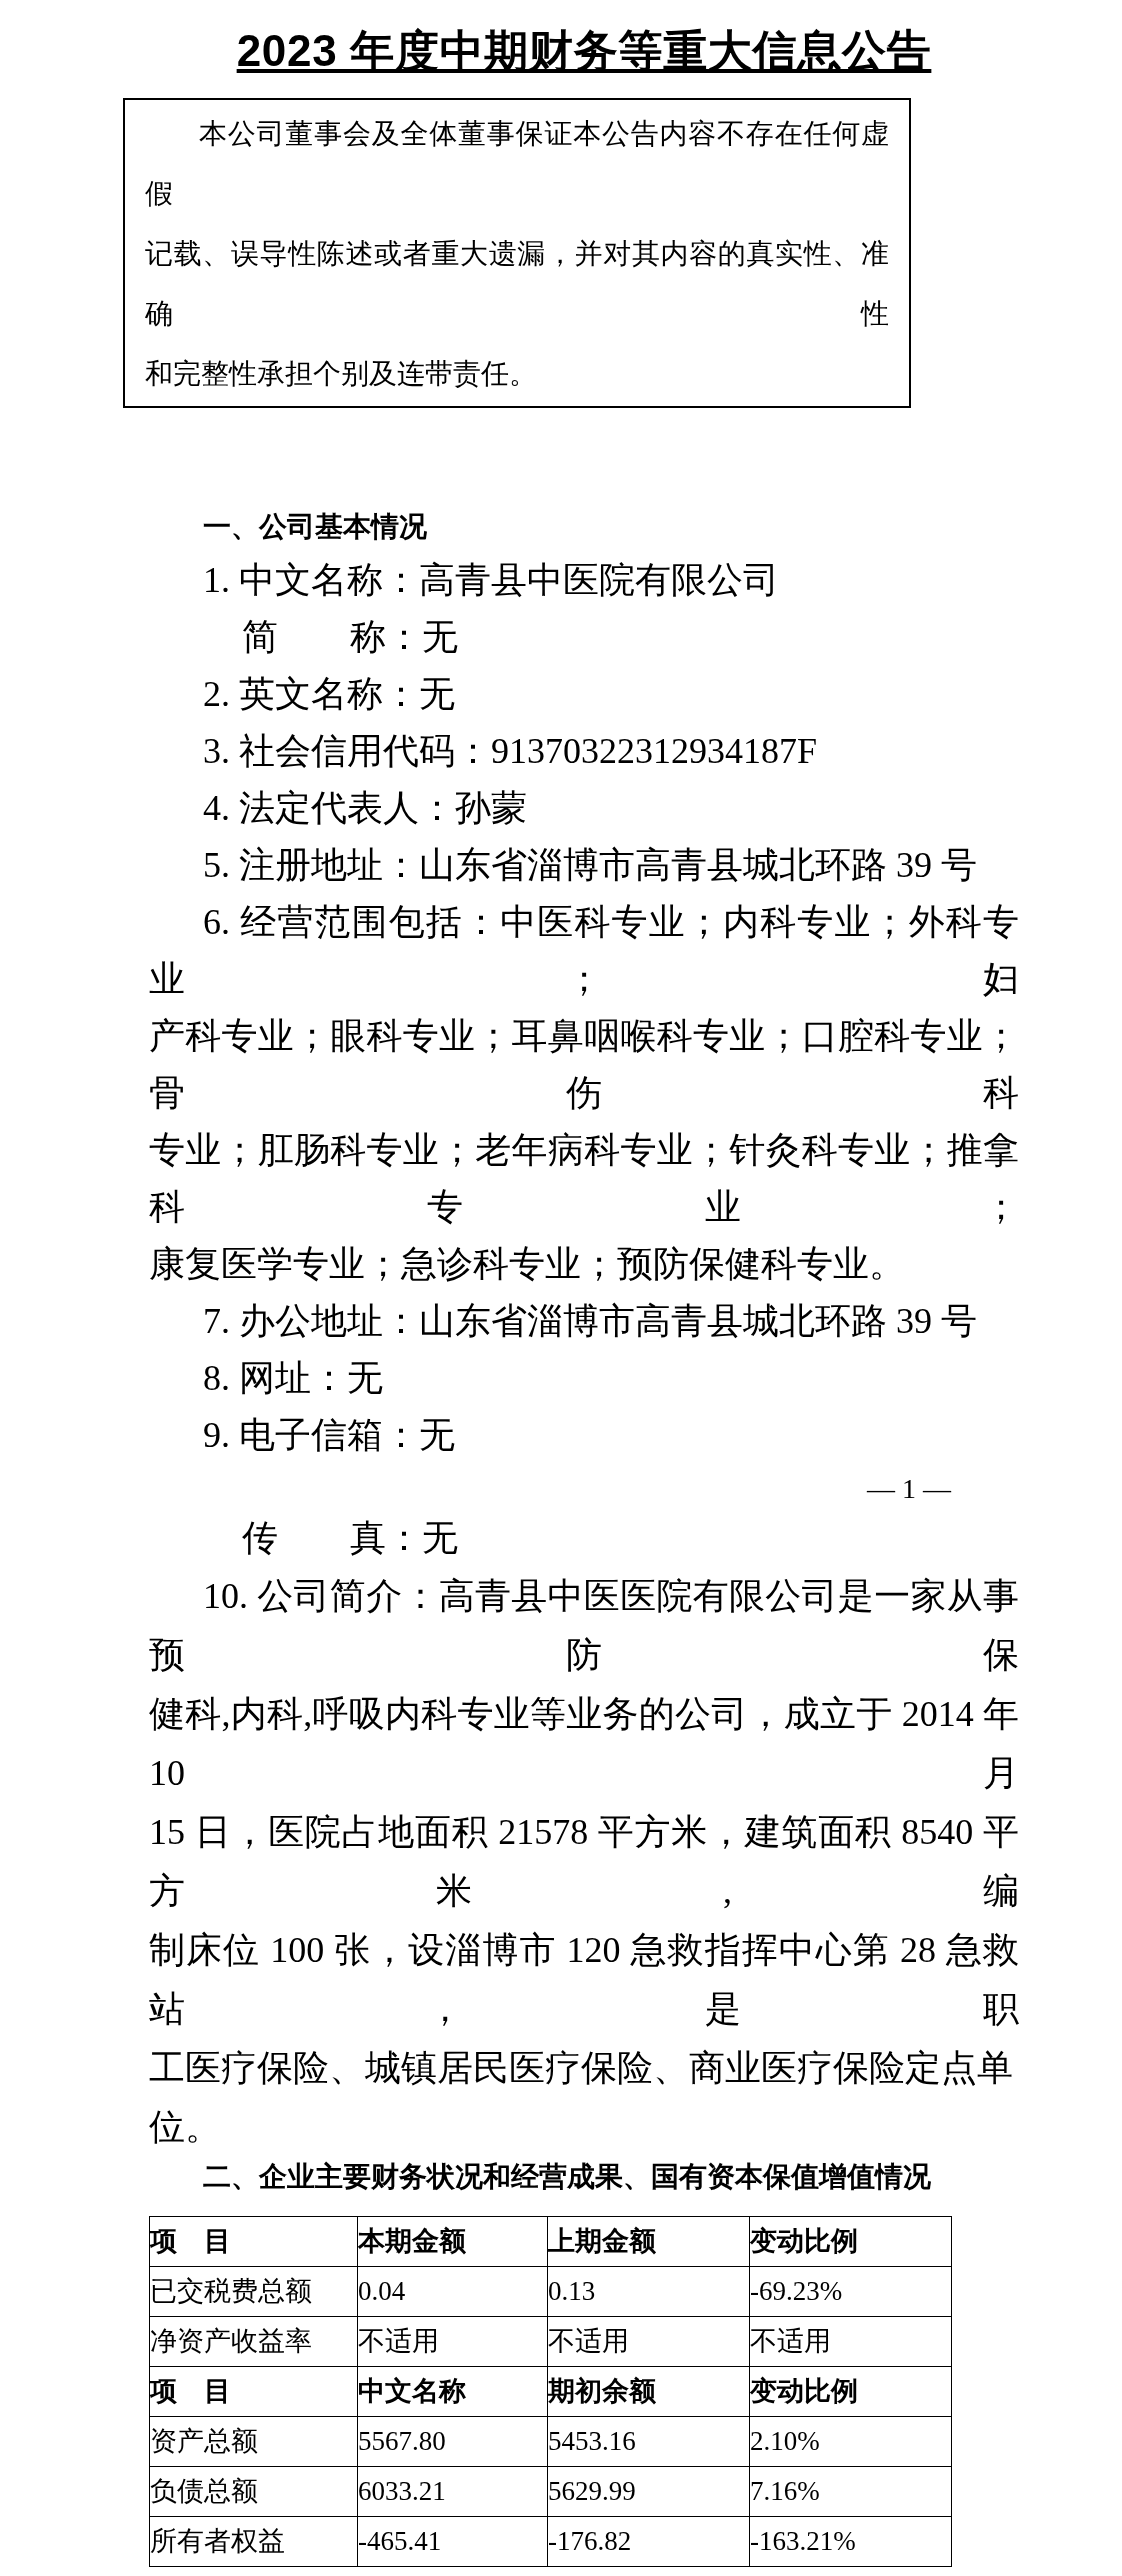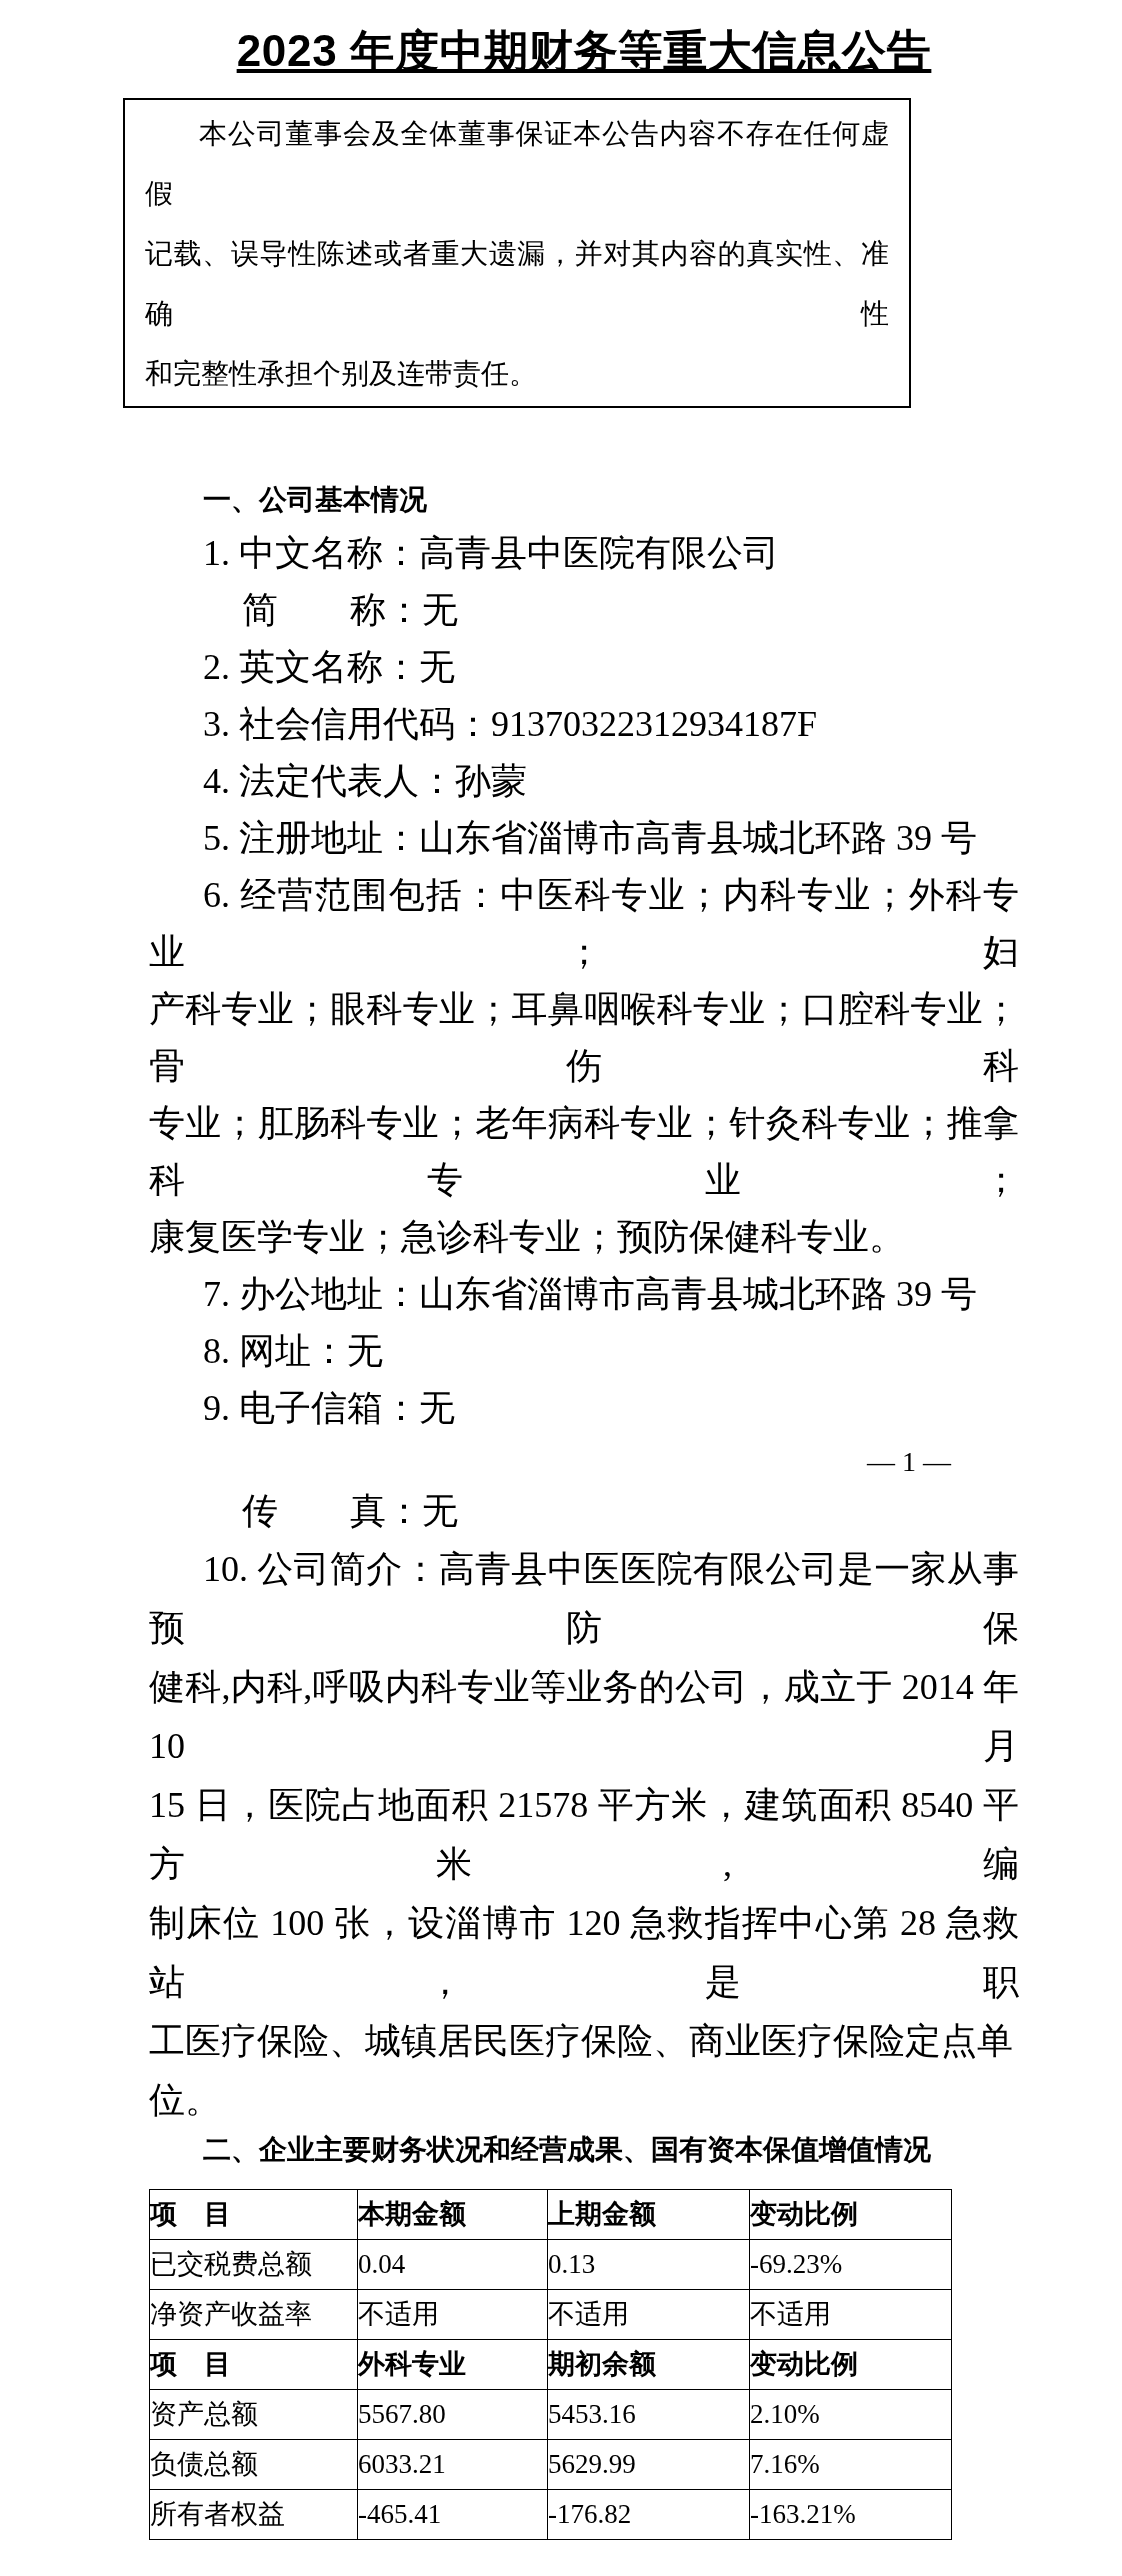--- a/index.html
+++ b/index.html
@@ -36,21 +36,21 @@
   .nline.first { text-indent: 54px; }
   .nline.plain { text-align: left; text-align-last: left; }
 
   .sec-heading {
     padding-left: 54px;
     font-family: "Liberation Sans", "DejaVu Sans", sans-serif;
     font-weight: 700;
     font-size: 28px;
     line-height: 40px;
   }
-  .sec-heading.s1 { margin-top: 72px; }
+  .sec-heading.s1 { margin-top: 99px; }
   .sec-heading.s2 { margin-top: 0; }
   .sec-heading.s3 { margin-top: 57px; font-family: Liberation Serif, serif; }
 
   .items { margin-top: 5.7px; }
   .body-line { font-size: 36px; line-height: 57px; }
   .body-line.indent { text-indent: 54px; }
   .body-line.name-indent { padding-left: 93px; }
   .body-line.jl { text-align: justify; text-align-last: justify; text-justify: inter-ideograph; }
   .profile .body-line { line-height: 59px; }
 
@@ -166,21 +166,21 @@
           <td>-69.23%</td>
         </tr>
         <tr>
           <td>净资产收益率</td>
           <td>不适用</td>
           <td>不适用</td>
           <td>不适用</td>
         </tr>
         <tr>
           <th>项　目</th>
-          <th>外科专业</th>
+          <th>中文名称</th>
           <th>期初余额</th>
           <th>变动比例</th>
         </tr>
         <tr>
           <td>资产总额</td>
           <td>5567.80</td>
           <td>5453.16</td>
           <td>2.10%</td>
         </tr>
         <tr>

